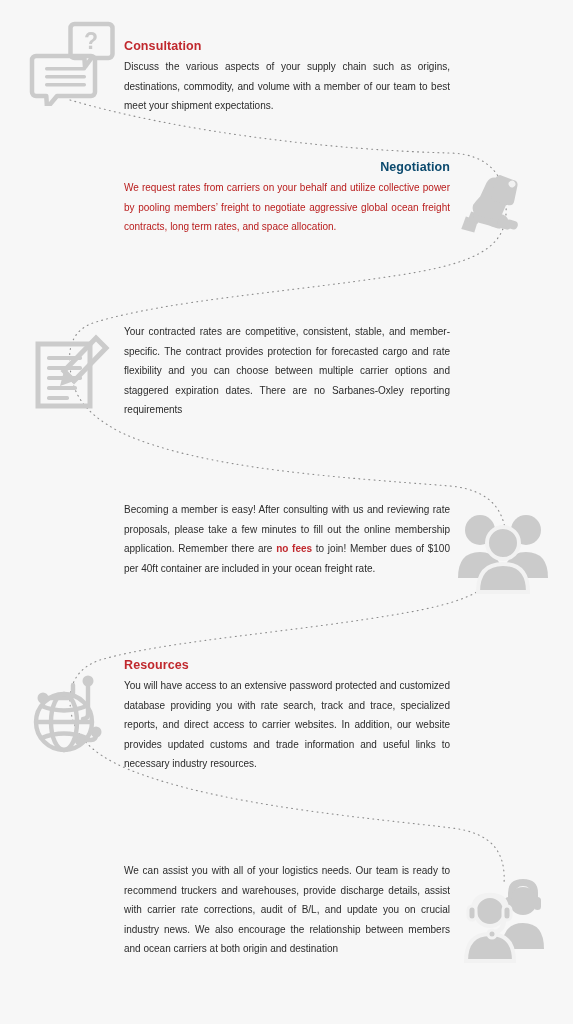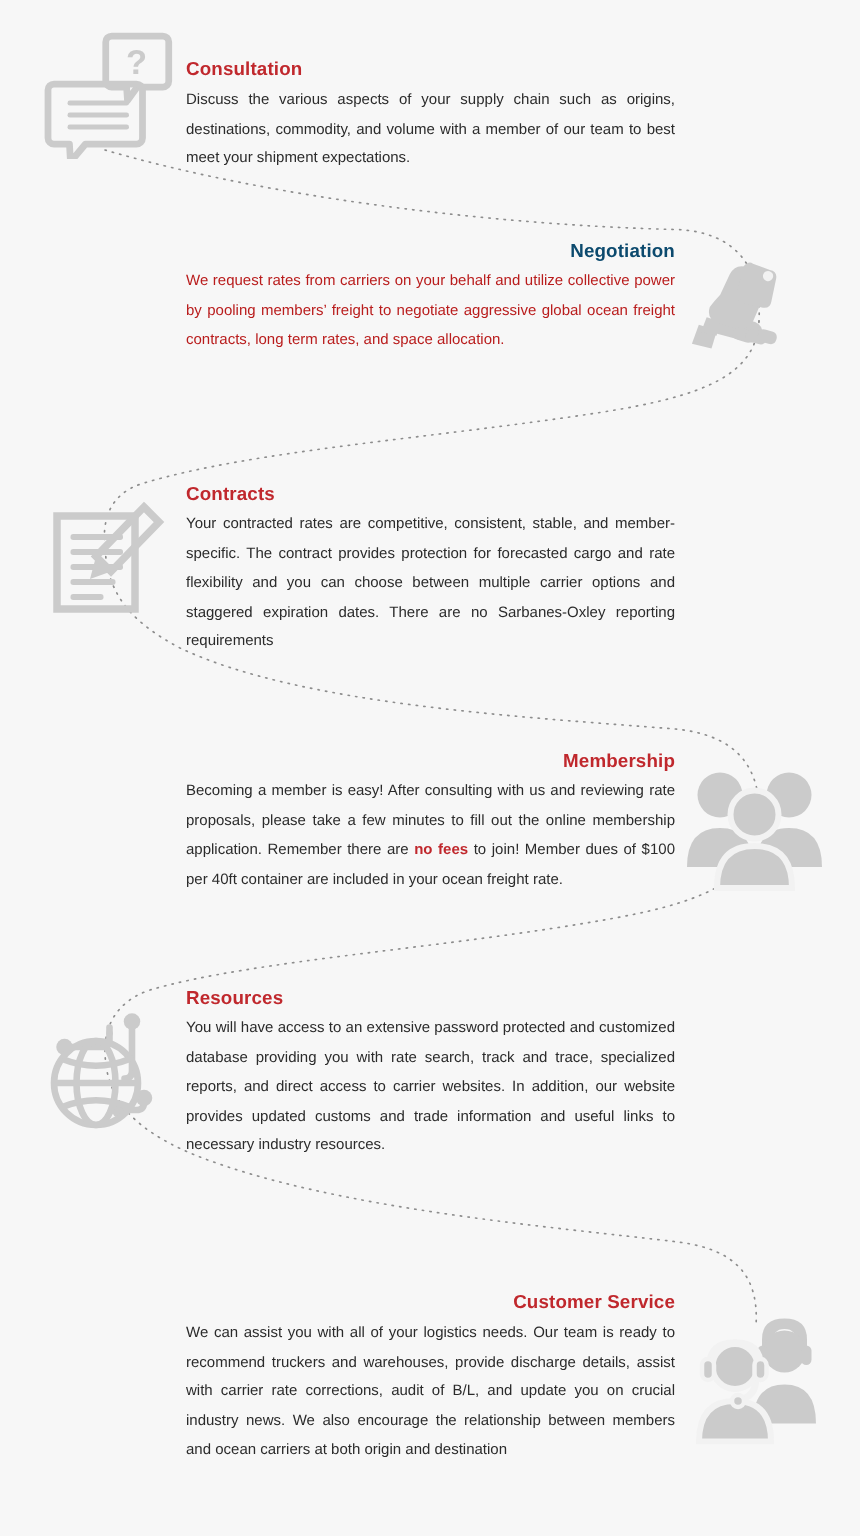--- a/index.html
+++ b/index.html
@@ -188,21 +188,20 @@
           <rect x="21" y="62" width="22" height="4" rx="1.8"></rect>
         </g>
 
         <g fill="#cbcbcb">
           <path d="M70,4 l10,10 l-32,33 l-10,-10 z" fill="none" stroke="#cbcbcb" stroke-width="5"></path>
           <path d="M38,37 l10,10 l-14,5 z"></path>
         </g>
       </svg>
     </div>
     <div class="step-text">
-      <div class="step-title" style="color: rgb(192, 40, 45);">Contracts</div>
       <p class="step-body" style="color: rgb(43, 43, 43);">Your contracted rates are competitive, consistent, stable, and member-specific. The contract provides protection for forecasted cargo and rate flexibility and you can choose between multiple carrier options and staggered expiration dates. There are no Sarbanes-Oxley reporting requirements</p>
     </div>
   </div>
 
   <div class="step right" id="step-membership">
     <div class="step-icon">
       <svg width="96" height="88" viewBox="0 0 96 88">
         <g fill="#cbcbcb">
 
           <circle cx="24" cy="24" r="15"></circle>
@@ -212,21 +211,20 @@
           <path d="M48,72 q0,-26 22,-26 q22,0 22,26 z"></path>
         </g>
         <g fill="#cbcbcb" stroke="#f2f2f2" stroke-width="4">
 
           <circle cx="47" cy="37" r="16"></circle>
           <path d="M22,86 q0,-28 25,-28 q25,0 25,28 z"></path>
         </g>
       </svg>
     </div>
     <div class="step-text">
-      <div class="step-title" style="color: rgb(192, 40, 45);">Membership</div>
       <p class="step-body" style="color: rgb(43, 43, 43);">Becoming a member is easy! After consulting with us and reviewing rate proposals, please take a few minutes to fill out the online membership application. Remember there are <span class="hl" style="color: rgb(192, 40, 45);">no fees</span> to join! Member dues of $100 per 40ft container are included in your ocean freight rate.</p>
     </div>
   </div>
 
   <div class="step left" id="step-resources">
     <div class="step-icon">
       <svg width="92" height="92" viewBox="0 0 92 92">
         <g fill="none" stroke="#cbcbcb" stroke-width="4.4" stroke-linecap="round">
 
           <path d="M20,28 h22 q5,0 5,-5 v-4"></path>
@@ -277,18 +275,17 @@
           <path d="M48,44 q0,12 -11,14"></path>
         </g>
         <g fill="#cbcbcb" stroke="#f2f2f2" stroke-width="3">
           <rect x="12" y="31" width="8" height="14" rx="4"></rect>
           <rect x="47" y="31" width="8" height="14" rx="4"></rect>
           <circle cx="36" cy="59" r="4"></circle>
         </g>
       </svg>
     </div>
     <div class="step-text">
-      <div class="step-title" style="color: rgb(192, 40, 45);">Customer Service</div>
       <p class="step-body" style="color: rgb(43, 43, 43);">We can assist you with all of your logistics needs. Our team is ready to recommend truckers and warehouses, provide discharge details, assist with carrier rate corrections, audit of B/L, and update you on crucial industry news. We also encourage the relationship between members and ocean carriers at both origin and destination</p>
     </div>
   </div>
 
 </div>
 
 </body></html>

